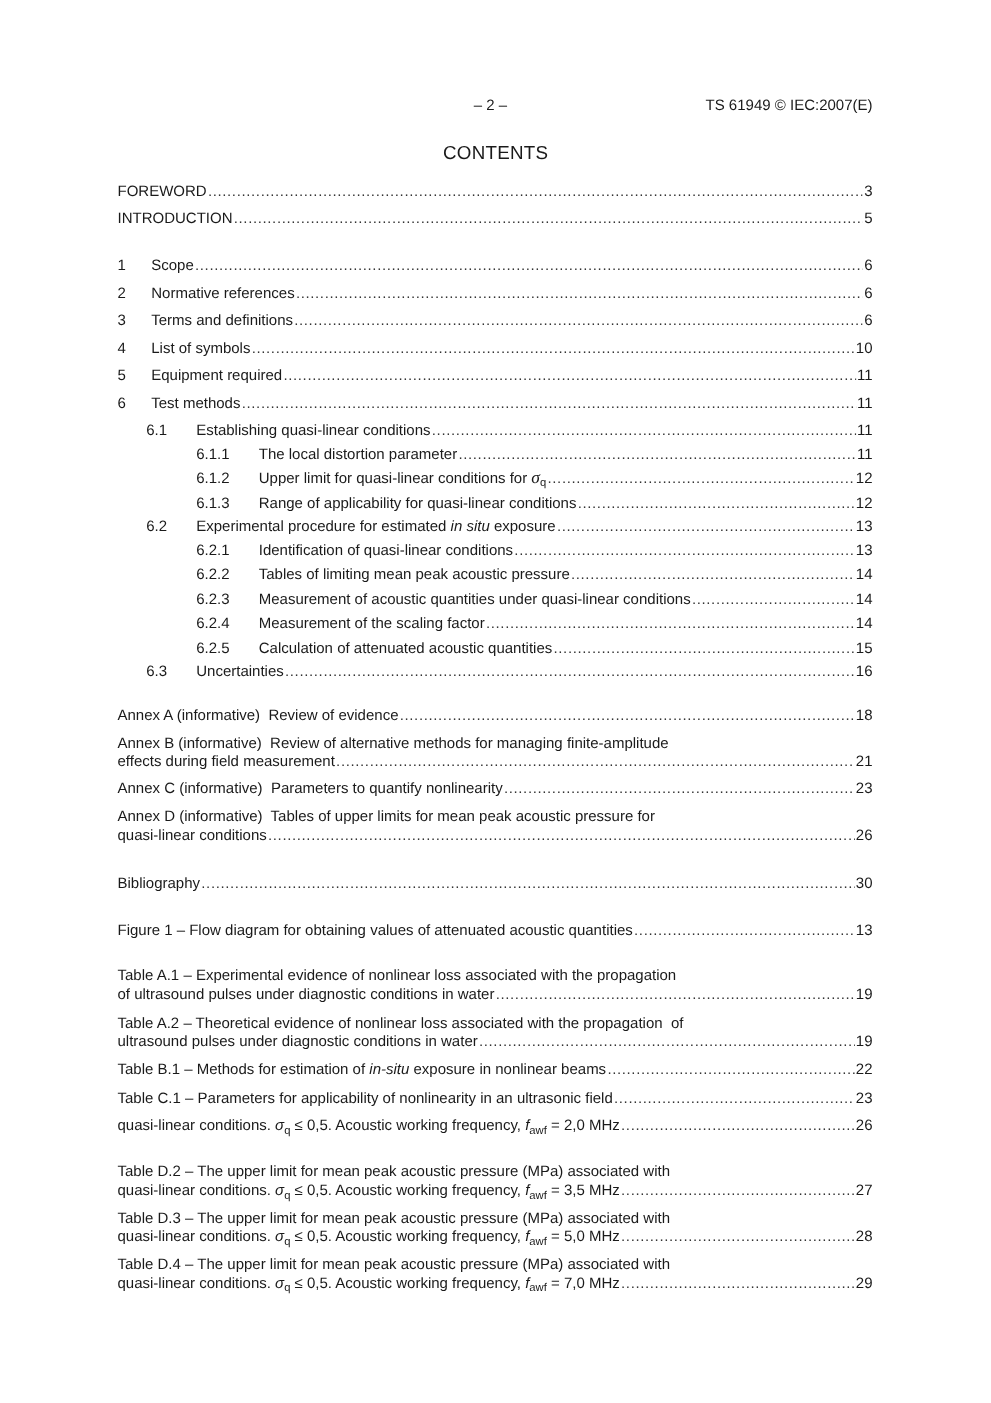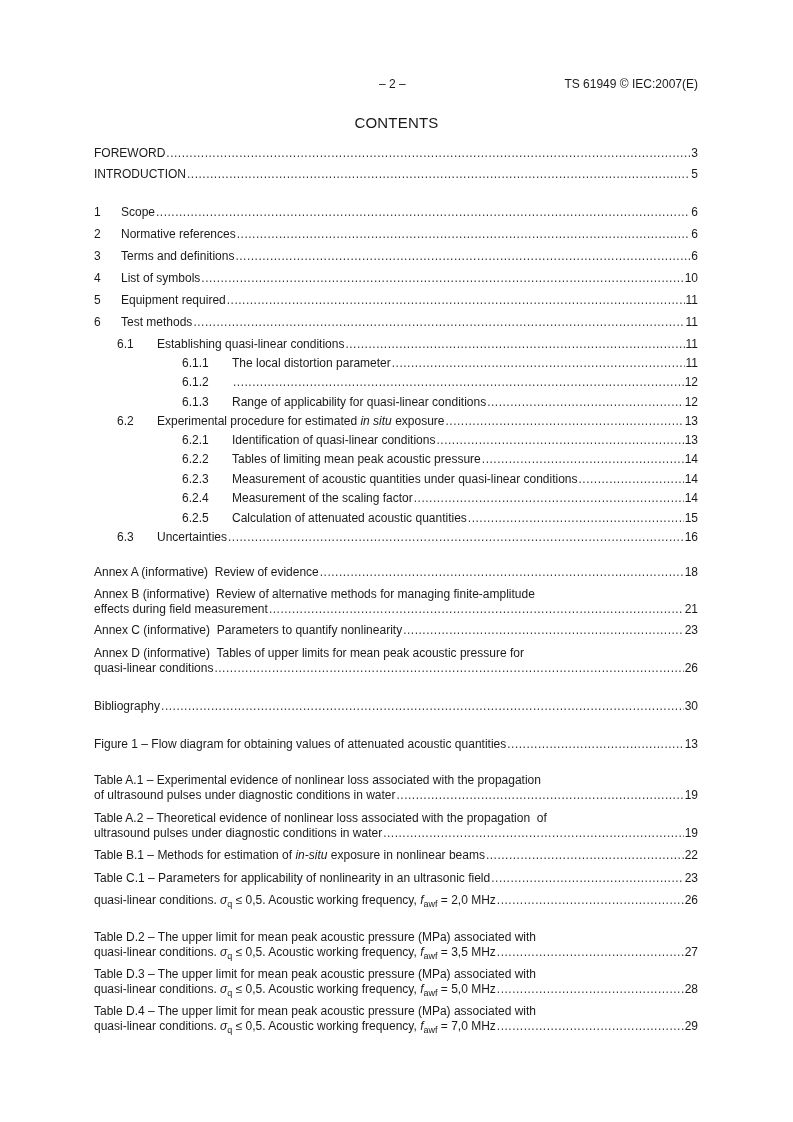--- a/index.html
+++ b/index.html
@@ -15,21 +15,21 @@
   .line { display: flex; align-items: flex-end; white-space: nowrap; }
   .num { display: inline-block; flex: none; }
   .txt { flex: none; }
   .dots { flex: 1 1 auto; overflow: hidden; white-space: nowrap; margin: 0 1px; color: #333; }
   .dots::after { content: "........................................................................................................................................................................................................................................"; letter-spacing: 0.5px; }
   .pg { flex: none; text-align: right; }
   .l0 .num { width: 27px; }
   .l1 { left: 23px; width: 581px; }
   .l1 .num { width: 40px; }
   .l2 { left: 63px; width: 541px; }
-  .l2 .num { width: 50px; margin-left: 25px; }
+  .l2 .num { width: 50px; }
   .first { white-space: nowrap; }
   i { }
   .sig { font-family: "Liberation Serif", serif; font-style: italic; font-size: 14px; }
   sub { font-size: 9px; vertical-align: -3px; line-height: 0; }
 </style>
 </head>
 <body>
 
 <div class="hdr hdr-page">– 2 –</div>
 <div class="hdr hdr-ref">TS 61949 © IEC:2007(E)</div>
@@ -114,20 +114,21 @@
     <div class="line">
         <span class="num">6.1.1</span>
         <span class="txt">The local distortion parameter</span>
         <span class="dots"></span>
         <span class="pg">11</span>
       </div>
   </div>
   <div class="row l2" style="top:375px">
     <div class="line">
         <span class="num">6.1.2</span>
+        <span class="txt"><span>Upper limit for quasi-linear conditions for </span><span class="sig">σ</span><sub>q</sub></span>
         <span class="dots"></span>
         <span class="pg">12</span>
       </div>
   </div>
   <div class="row l2" style="top:395px">
     <div class="line">
         <span class="num">6.1.3</span>
         <span class="txt">Range of applicability for quasi-linear conditions</span>
         <span class="dots"></span>
         <span class="pg">12</span>

